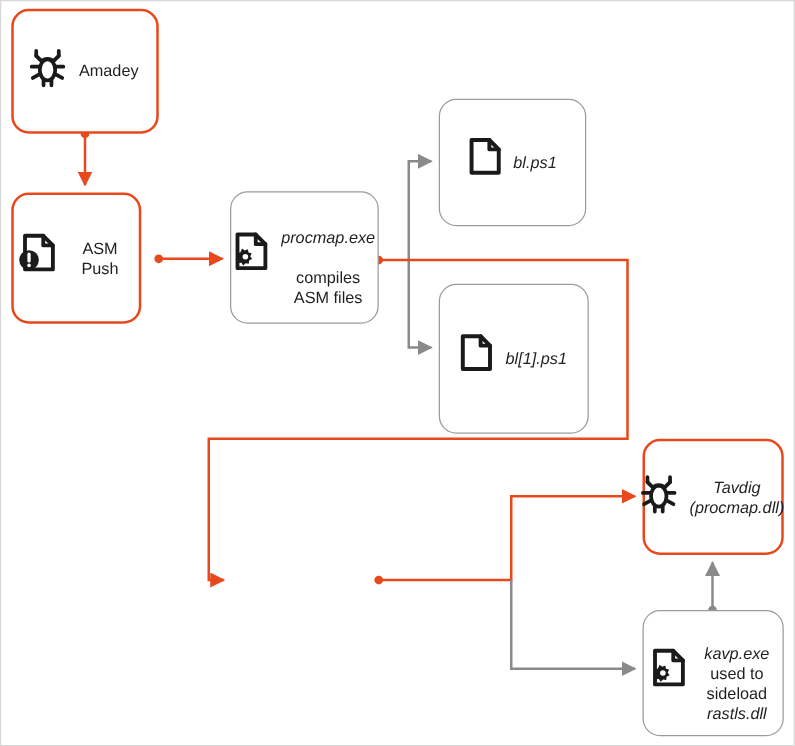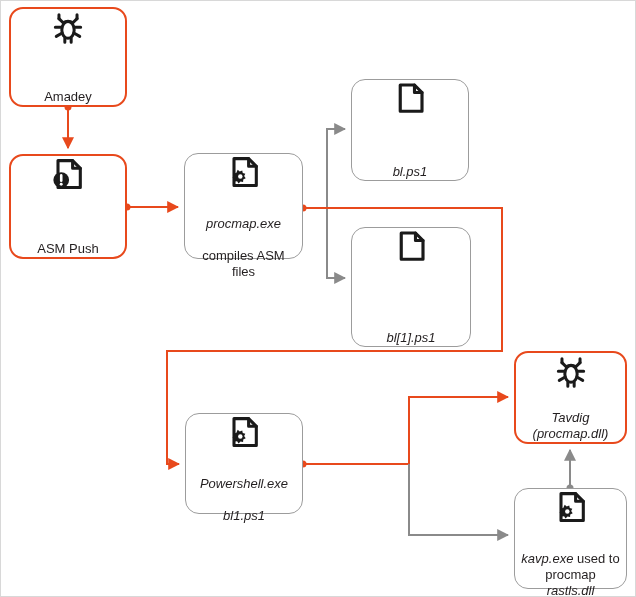--- a/index.html
+++ b/index.html
@@ -26,23 +26,22 @@
     width: 636px;
     height: 597px;
     pointer-events: none;
   }
   .node {
     position: absolute;
     box-sizing: border-box;
     border-radius: 14px;
     background: #ffffff;
     display: flex;
-    flex-direction: column;
     align-items: center;
-    justify-content: space-between;
+    justify-content: center;
     z-index: 2;
   }
   .node.gray {
     border: 1px solid #9c9c9c;
   }
   .node.accent {
     border: 2px solid #e8491c;
   }
   .node .glyph {
     display: flex;
@@ -123,21 +122,21 @@
         <path d="M6.3 6.1 L6.3 3.6 M17.7 6.1 L17.7 3.6"></path>
         <path d="M8.1 11.6 L4 11.6 M15.9 11.6 L20 11.6"></path>
         <path d="M8.3 15.2 L4.6 17.3 M15.7 15.2 L19.4 17.3"></path>
         <path d="M10 18.3 L10 21 M14 18.3 L14 21"></path>
         <path d="M9 8.6 Q12 6.8 15 8.6"></path>
       </svg>
     </span>
     <div class="label">Amadey</div>
   </div>
 
-  <div class="node accent" style="left:8px; top:153px; width:118px; height:105px;">
+  <div class="node accent" style="left:8px; top:153px; width:104px; height:105px;">
     <span class="glyph">
       <svg width="38" height="40" viewBox="0 0 24 26" fill="none" stroke="#1a1a1a" stroke-width="2" stroke-linejoin="round" stroke-linecap="round">
         <path d="M5.5 3 H15 L20 8 V20.5 H5.5 Z"></path>
         <path d="M15 3 V8 H20"></path>
         <circle cx="7.6" cy="15.6" r="5.1" fill="#1a1a1a" stroke="none"></circle>
         <path d="M7.6 12.6 V16.1" stroke="#ffffff" stroke-width="1.7"></path>
         <circle cx="7.6" cy="18.4" r="0.95" fill="#ffffff" stroke="none"></circle>
       </svg>
     </span>
     <div class="label">ASM Push</div>
@@ -171,34 +170,20 @@
   <div class="node gray" style="left:350px; top:226px; width:120px; height:120px;">
     <span class="glyph">
       <svg width="36" height="40" viewBox="0 0 24 26" fill="none" stroke="#1a1a1a" stroke-width="2.1" stroke-linejoin="round" stroke-linecap="round">
         <path d="M5.5 3 H15 L20 8 V20.5 H5.5 Z"></path>
         <path d="M15 3 V8 H20"></path>
       </svg>
     </span>
     <div class="label italic">bl[1].ps1</div>
   </div>
 
-  <div class="node gray" style="left:184px; top:412px; width:118px; height:101px;">
-    <span class="glyph">
-      <svg width="38" height="40" viewBox="0 0 24 26" fill="none" stroke="#1a1a1a" stroke-width="2" stroke-linejoin="round" stroke-linecap="round">
-        <path d="M5.5 3 H15 L20 8 V20.5 H5.5 Z"></path>
-        <path d="M15 3 V8 H20"></path>
-        <path d="M7.9 10.3 l1.35 1.0 1.6 -0.65 0.35 1.7 1.65 0.45 -0.75 1.55 1.0 1.4 -1.6 0.75 -0.1 1.7 -1.7 -0.3 -1.2 1.2 -1.0 -1.4 -1.7 0.15 0.2 -1.7 -1.5 -0.85 1.2 -1.2 -0.45 -1.65 1.7 -0.1 z" fill="#1a1a1a" stroke="none"></path>
-        <circle cx="9.6" cy="14.6" r="1.45" fill="#ffffff" stroke="none"></circle>
-      </svg>
-    </span>
-    <div class="label italic">
-      <span>Powershell.exe</span><br>
-      <span>bl1.ps1</span>
-    </div>
-  </div>
 
   <div class="node accent" style="left:513px; top:350px; width:113px; height:93px;">
     <span class="glyph">
       <svg width="38" height="38" viewBox="0 0 24 24" fill="none" stroke="#1a1a1a" stroke-width="1.9" stroke-linecap="round">
         <ellipse cx="12" cy="13.2" rx="3.9" ry="5.3" fill="none"></ellipse>
         <path d="M8.6 8.4 L6.3 6.1 M15.4 8.4 L17.7 6.1"></path>
         <path d="M6.3 6.1 L6.3 3.6 M17.7 6.1 L17.7 3.6"></path>
         <path d="M8.1 11.6 L4 11.6 M15.9 11.6 L20 11.6"></path>
         <path d="M8.3 15.2 L4.6 17.3 M15.7 15.2 L19.4 17.3"></path>
         <path d="M10 18.3 L10 21 M14 18.3 L14 21"></path>
@@ -211,17 +196,17 @@
   <div class="node gray" style="left:513px; top:487px; width:113px; height:101px;">
     <span class="glyph">
       <svg width="38" height="40" viewBox="0 0 24 26" fill="none" stroke="#1a1a1a" stroke-width="2" stroke-linejoin="round" stroke-linecap="round">
         <path d="M5.5 3 H15 L20 8 V20.5 H5.5 Z"></path>
         <path d="M15 3 V8 H20"></path>
         <path d="M7.9 10.3 l1.35 1.0 1.6 -0.65 0.35 1.7 1.65 0.45 -0.75 1.55 1.0 1.4 -1.6 0.75 -0.1 1.7 -1.7 -0.3 -1.2 1.2 -1.0 -1.4 -1.7 0.15 0.2 -1.7 -1.5 -0.85 1.2 -1.2 -0.45 -1.65 1.7 -0.1 z" fill="#1a1a1a" stroke="none"></path>
         <circle cx="9.6" cy="14.6" r="1.45" fill="#ffffff" stroke="none"></circle>
       </svg>
     </span>
     <div class="label">
-      <span class="it">kavp.exe</span><span class="rm"> used to</span><br><span class="rm">procmap </span><span class="it">rastls.dll</span>
+      <span class="it">kavp.exe</span><span class="rm"> used to</span><br><span class="rm">sideload </span><span class="it">rastls.dll</span>
     </div>
   </div>
 
 </div>
 
 </body></html>

